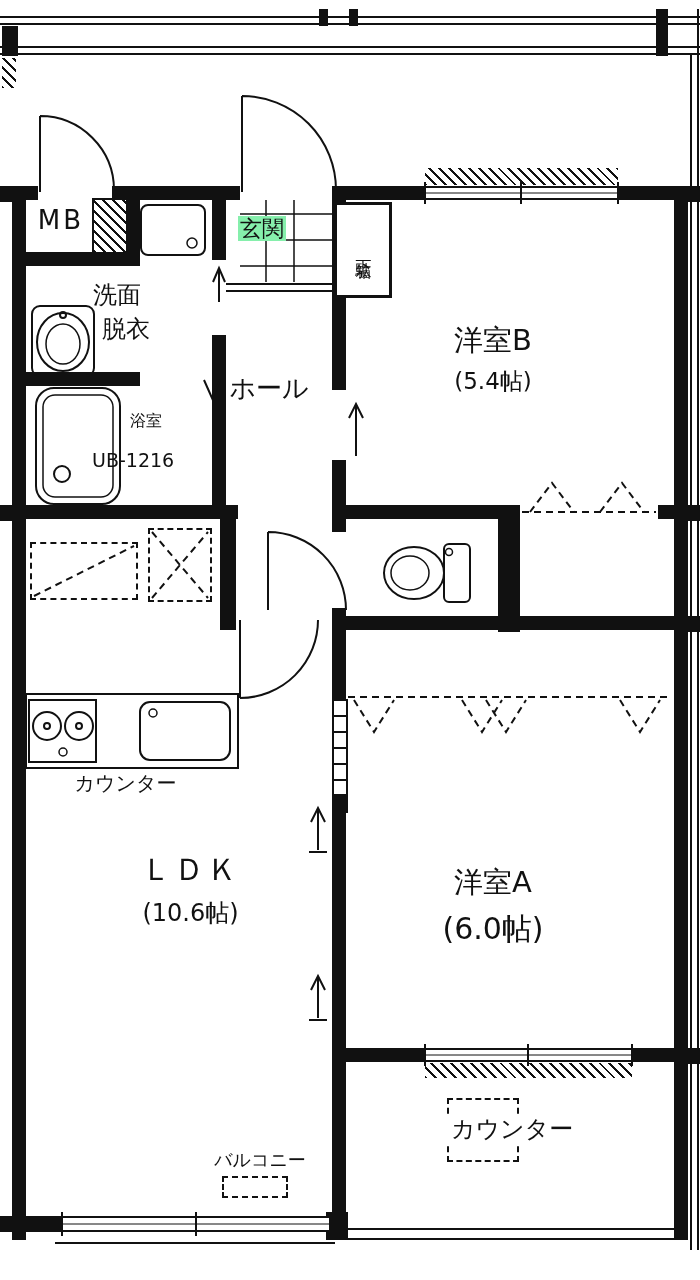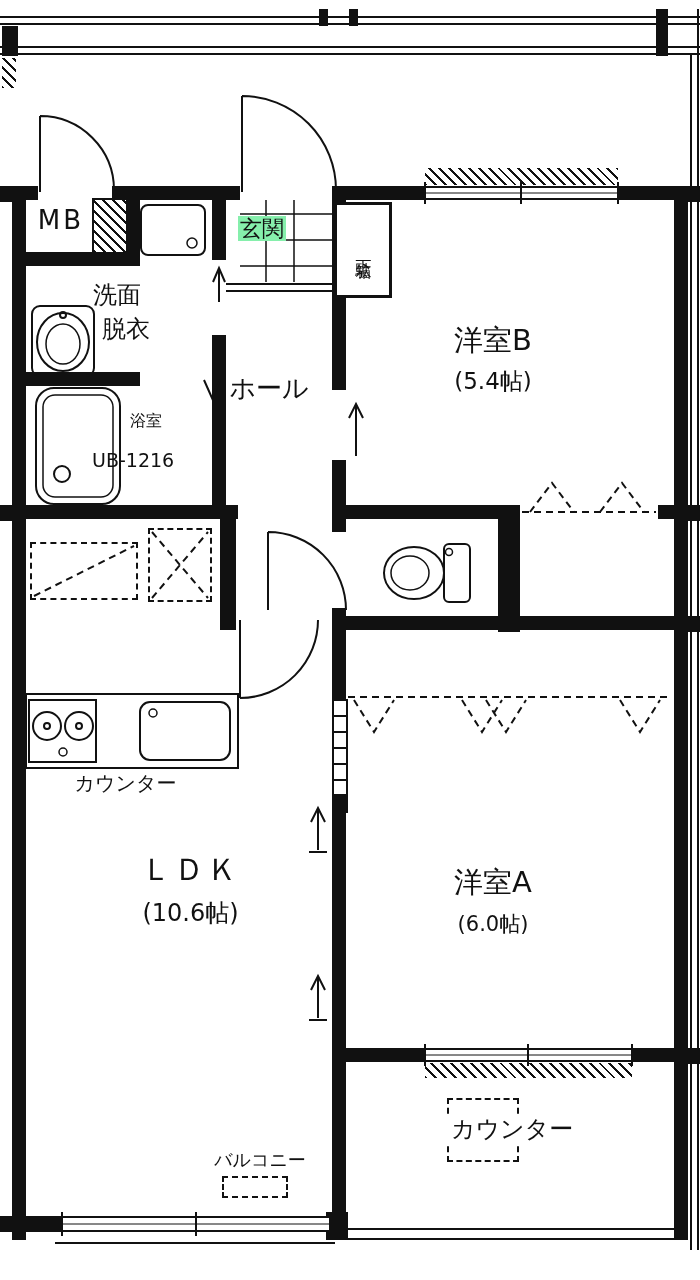--- a/index.html
+++ b/index.html
@@ -185,17 +185,17 @@
   <div class="lbl" style="left:102px;top:316px;font-size:24px">脱衣</div>
   <div class="lbl" style="left:130px;top:412px;font-size:16px">浴室</div>
   <div class="lbl" style="left:92px;top:450px;font-size:19px">UB-1216</div>
   <div class="lbl ctr" style="left:214px;top:374px;width:110px;font-size:26px">ホール</div>
   <div class="lbl ctr" style="left:398px;top:324px;width:190px;font-size:29px">洋室B</div>
   <div class="lbl ctr" style="left:398px;top:368px;width:190px;font-size:23px">(5.4帖)</div>
   <div class="lbl ctr" style="left:108px;top:852px;width:165px;font-size:31px;letter-spacing:2px">ＬＤＫ</div>
   <div class="lbl ctr" style="left:108px;top:900px;width:165px;font-size:24px">(10.6帖)</div>
   <div class="lbl ctr" style="left:48px;top:772px;width:155px;font-size:20px">カウンター</div>
   <div class="lbl ctr" style="left:398px;top:866px;width:190px;font-size:29px">洋室A</div>
-  <div class="lbl ctr" style="left:398px;top:912px;width:190px;font-size:21px">(6.0帖)</div>
+  <div class="lbl ctr" style="left:398px;top:912px;width:190px;font-size:30px">(6.0帖)</div>
   <div class="lbl ctr" style="left:208px;top:1150px;width:104px;font-size:18px">バルコニー</div>
   <div class="lbl ctr" style="left:436px;top:1116px;width:152px;font-size:24px;background:#fff">カウンター</div>
 
 </div>
 
 </body></html>

